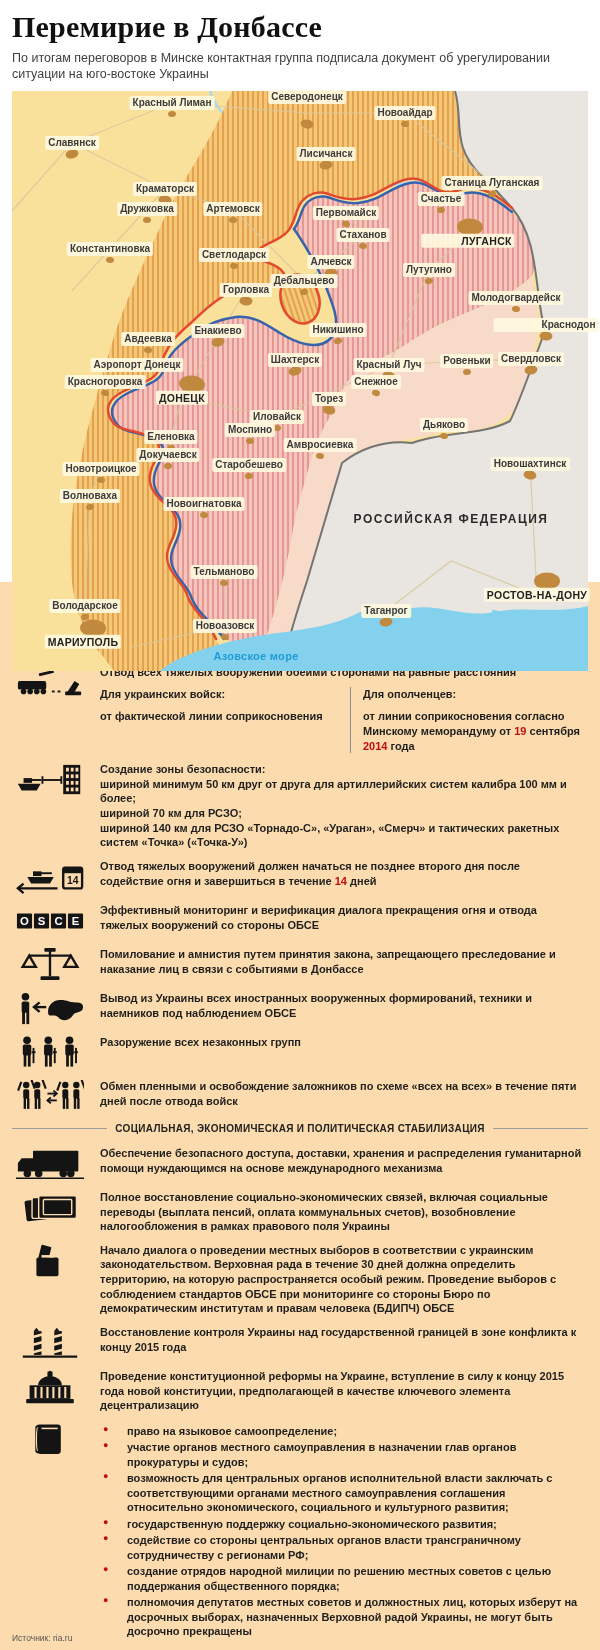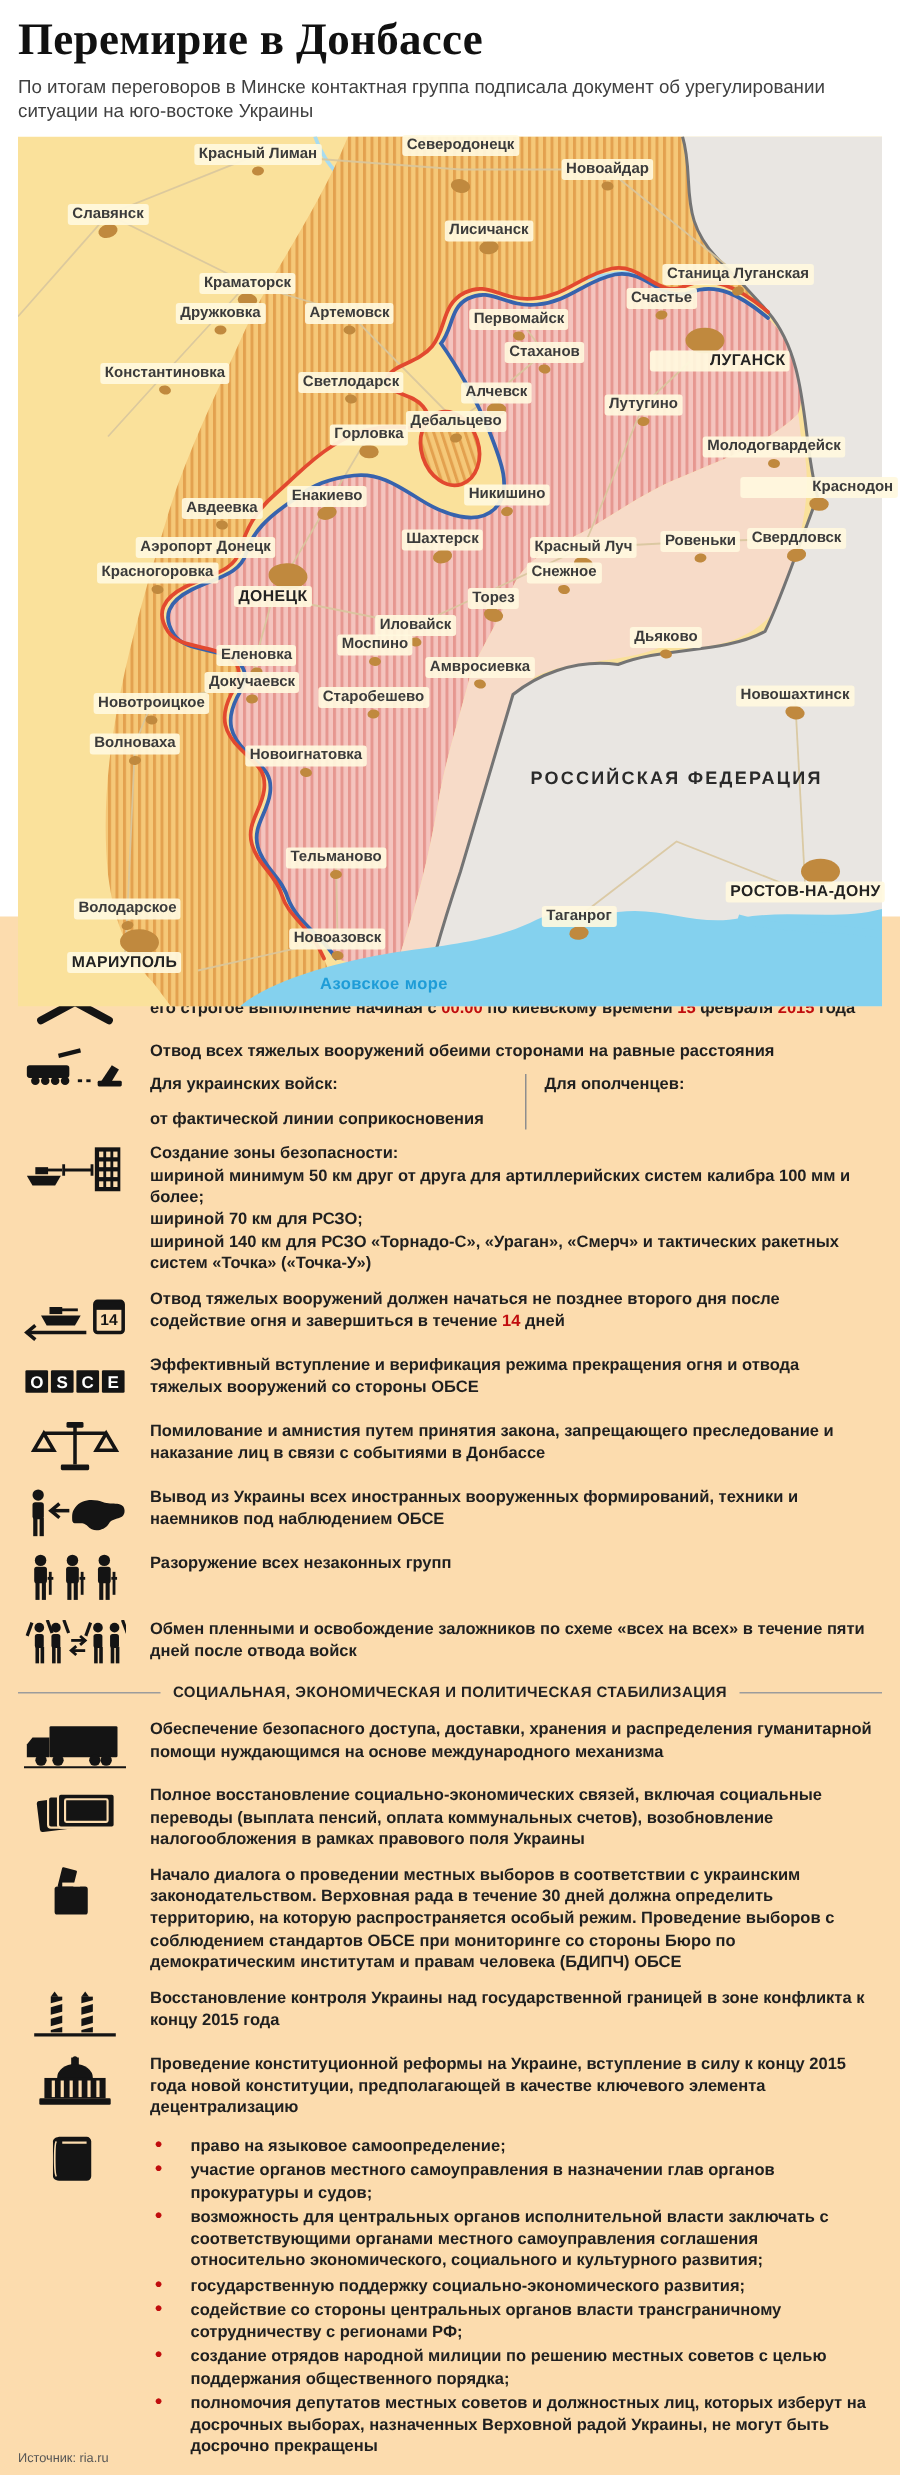--- a/index.html
+++ b/index.html
@@ -169,21 +169,21 @@
         <span class="city c" style="left: 60px; top: 52px;">Славянск</span>
         <span class="city c" style="left: 314px; top: 63px;">Лисичанск</span>
         <span class="city c" style="left: 153px; top: 98px;">Краматорск</span>
         <span class="city c" style="left: 480px; top: 92px;">Станица Луганская</span>
         <span class="city c" style="left: 135px; top: 118px;">Дружковка</span>
         <span class="city c" style="left: 221px; top: 118px;">Артемовск</span>
         <span class="city c" style="left: 429px; top: 108px;">Счастье</span>
         <span class="city c" style="left: 98px; top: 158px;">Константиновка</span>
         <span class="city c" style="left: 334px; top: 122px;">Первомайск</span>
         <span class="city c" style="left: 351px; top: 144px;">Стаханов</span>
-        <span class="city C" style="left: 468px; top: 150px; padding-left: 40px;">ЛУГАНСК</span>
+        <span class="city C" style="left: 456px; top: 150px; padding-left: 40px;">ЛУГАНСК</span>
         <span class="city c" style="left: 222px; top: 164px;">Светлодарск</span>
         <span class="city c" style="left: 319px; top: 171px;">Алчевск</span>
         <span class="city c" style="left: 417px; top: 179px;">Лутугино</span>
         <span class="city c" style="left: 292px; top: 190px;">Дебальцево</span>
         <span class="city c" style="left: 234px; top: 199px;">Горловка</span>
         <span class="city c" style="left: 504px; top: 207px;">Молодогвардейск</span>
         <span class="city c" style="left: 534px; top: 234px; padding-left: 48px;">Краснодон</span>
         <span class="city c" style="left: 206px; top: 240px;">Енакиево</span>
         <span class="city c" style="left: 326px; top: 239px;">Никишино</span>
         <span class="city c" style="left: 136px; top: 248px;">Авдеевка</span>
@@ -276,20 +276,21 @@
         </div>
         <div class="txt-col">
           <div><span>Отвод всех тяжелых вооружений обеими сторонами на равные расстояния</span></div>
           <div class="cols">
             <div class="col-l">
               <div class="col-t">Для украинских войск:</div>
               <div><span>от фактической линии соприкосновения</span></div>
             </div>
             <div class="col-r">
               <div class="col-t">Для ополченцев:</div>
+              <div><span>от линии соприкосновения согласно Минскому меморандуму от </span><span class="red">19</span><span> сентября </span><span class="red">2014</span><span> года</span></div>
             </div>
           </div>
         </div>
       </div>
       <div class="item">
         <div class="icon-col">
           <svg viewBox="0 0 72 36">
             <g fill="#141414">
               <path d="M2,22 h24 l-4,7 h-16 z"></path>
               <rect x="8" y="16" width="9" height="5"></rect>
@@ -356,21 +357,21 @@
             </g>
             <g fill="#fff" font-size="12" font-weight="bold" text-anchor="middle" font-family="Liberation Sans,sans-serif">
               <text x="9" y="22.5">O</text>
               <text x="27" y="22.5">S</text>
               <text x="45" y="22.5">C</text>
               <text x="63" y="22.5">E</text>
             </g>
           </svg>
         </div>
         <div class="txt-col">
-          <div><span>Эффективный вступление и верификация режима прекращения огня и отвода тяжелых вооружений со стороны ОБСЕ</span></div>
+          <div><span>Эффективный мониторинг и верификация диалога прекращения огня и отвода тяжелых вооружений со стороны ОБСЕ</span></div>
         </div>
       </div>
       <div class="item">
         <div class="icon-col">
           <svg viewBox="0 0 72 36">
             <g stroke="#141414" stroke-width="2.5" fill="none">
               <line x1="36" y1="2" x2="36" y2="30"></line>
               <line x1="14" y1="8" x2="58" y2="8"></line>
               <path d="M14,8 L7,20 h14 z"></path>
               <path d="M58,8 L51,20 h14 z"></path>

